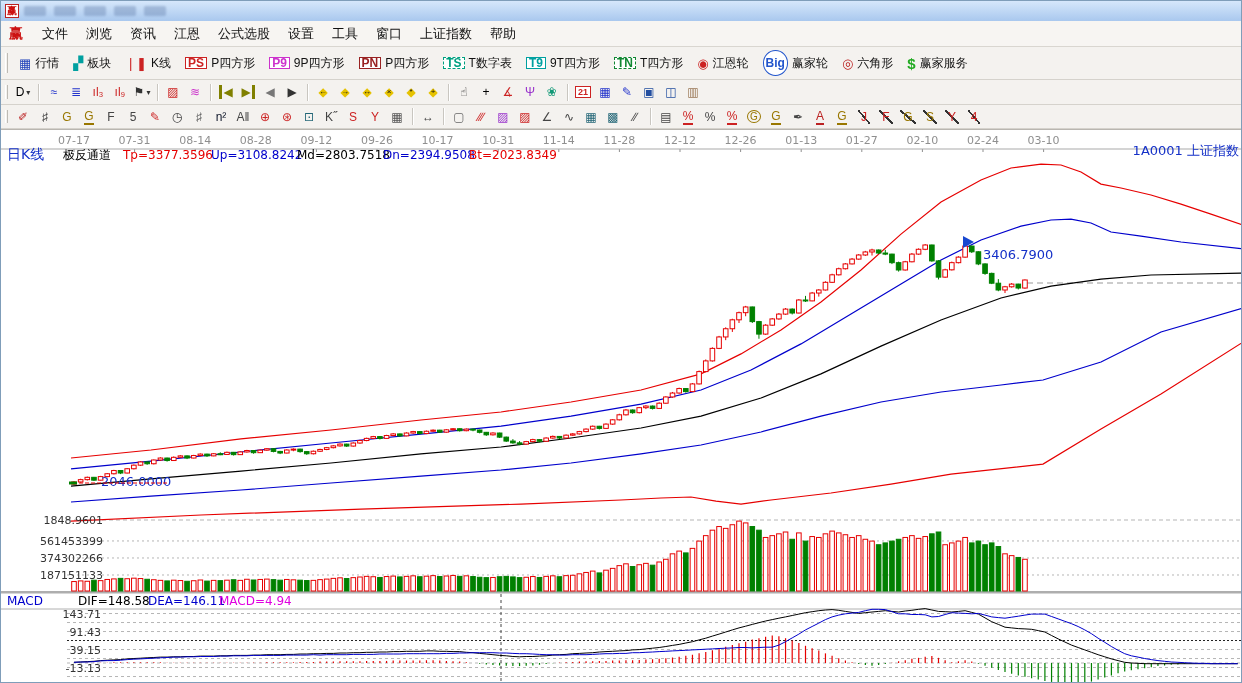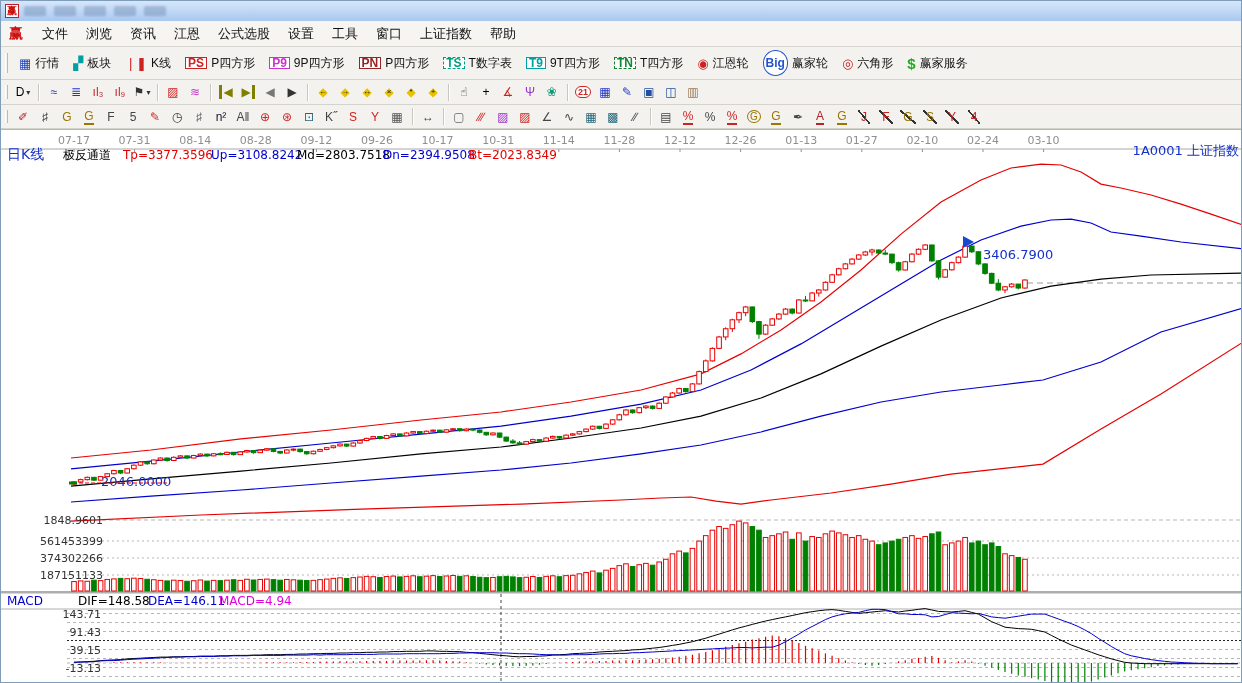--- a/index.html
+++ b/index.html
@@ -210,21 +210,21 @@
         <span class="g" style="color: rgb(204, 34, 34);">∡</span>
       </span>
       <span class="ibtn">
         <span class="g" style="color: rgb(153, 51, 204);">Ψ</span>
       </span>
       <span class="ibtn">
         <span class="g" style="color: rgb(17, 153, 119);">❀</span>
       </span>
       <span class="sep"></span>
       <span class="ibtn box">
-        <span class="g" style="color: rgb(204, 34, 34); border-radius: 6px;">21</span>
+        <span class="g" style="color: rgb(204, 34, 34);">21</span>
       </span>
       <span class="ibtn">
         <span class="g" style="color: rgb(34, 51, 204);">▦</span>
       </span>
       <span class="ibtn">
         <span class="g" style="color: rgb(34, 51, 204);">✎</span>
       </span>
       <span class="ibtn">
         <span class="g" style="color: rgb(35, 79, 160);">▣</span>
       </span>

